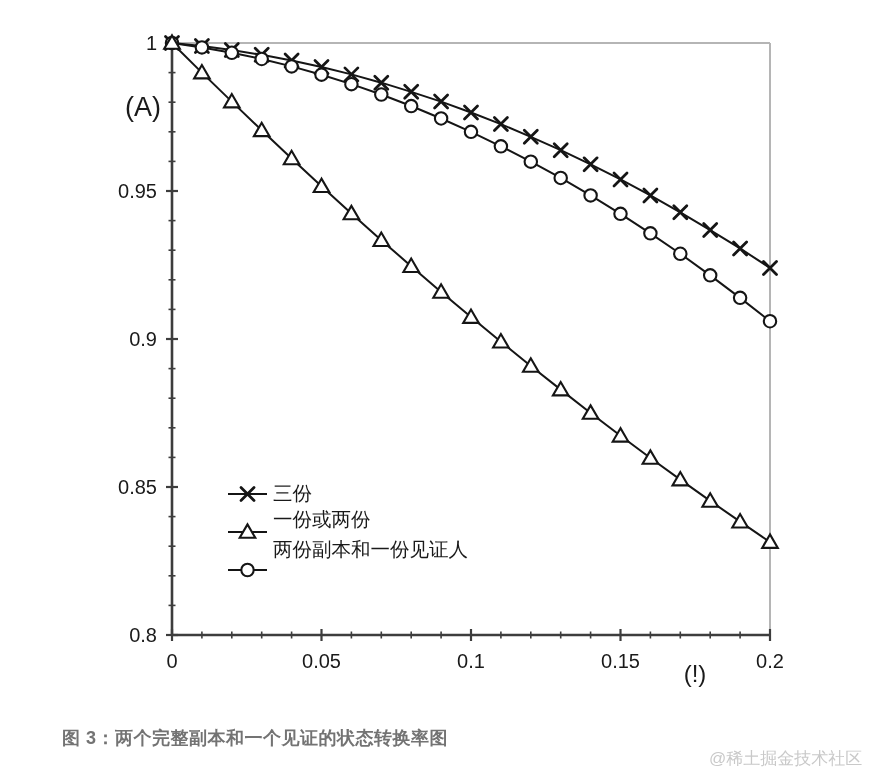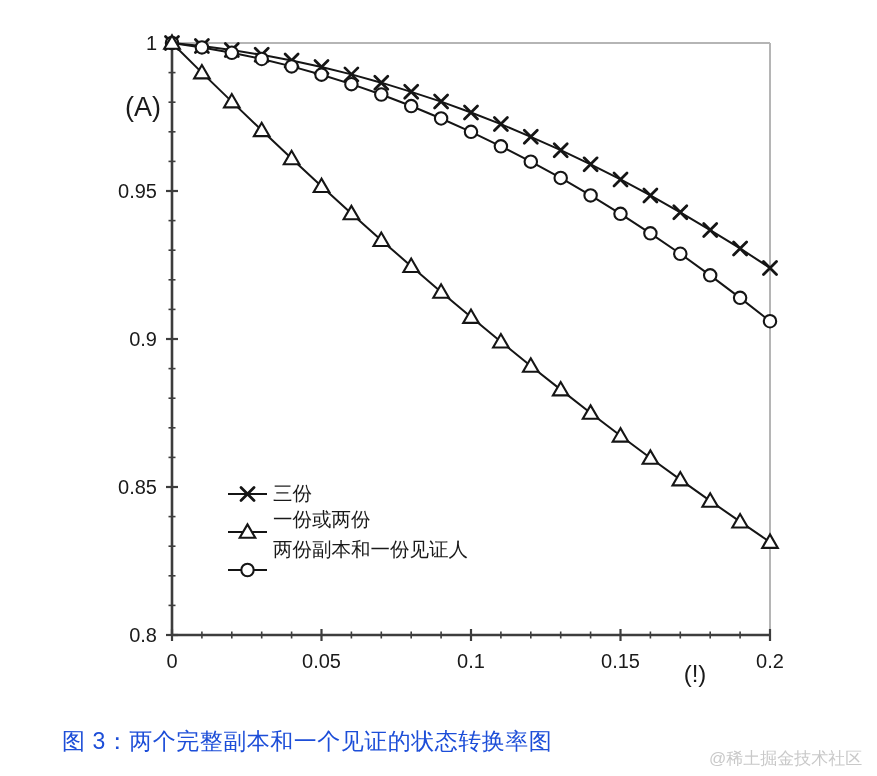--- a/index.html
+++ b/index.html
@@ -1,19 +1,19 @@
 <!DOCTYPE html>
 <html><head>
 <meta charset="utf-8">
 <style>
   html,body{margin:0;padding:0;background:#ffffff;}
   body{width:877px;height:776px;overflow:hidden;font-family:"Liberation Sans",sans-serif;}
   .figure{position:relative;width:877px;height:776px;background:#ffffff;}
   #chart-svg{position:absolute;left:0;top:0;}
-  .caption{position:absolute;left:62px;top:726px;font-size:23px;font-weight:400;color:#1d4ed8;letter-spacing:0.5px;white-space:nowrap;}
+  .caption{position:absolute;left:62px;top:726px;font-size:18px;font-weight:700;color:#737373;letter-spacing:0.5px;white-space:nowrap;}
   .watermark{position:absolute;left:709px;top:747px;font-size:17px;color:#c9c9c9;white-space:nowrap;}
 </style>
 </head>
 <body>
 
 <div class="figure">
   <svg id="chart-svg" width="877" height="710" viewBox="0 0 877 710">
       <g>
         <line x1="172" y1="43" x2="770" y2="43" stroke="#b5b5b5" stroke-width="2"></line>
         <line x1="770" y1="43" x2="770" y2="635" stroke="#b5b5b5" stroke-width="2"></line>

